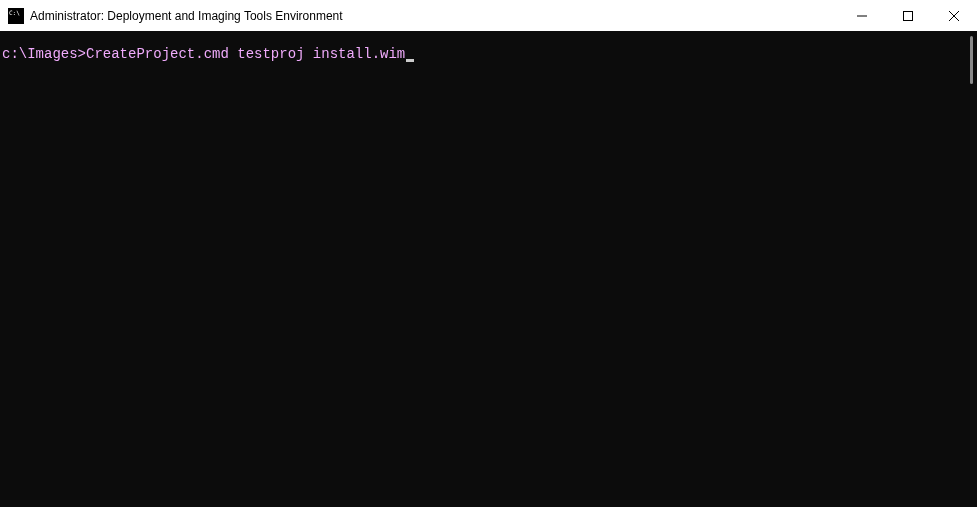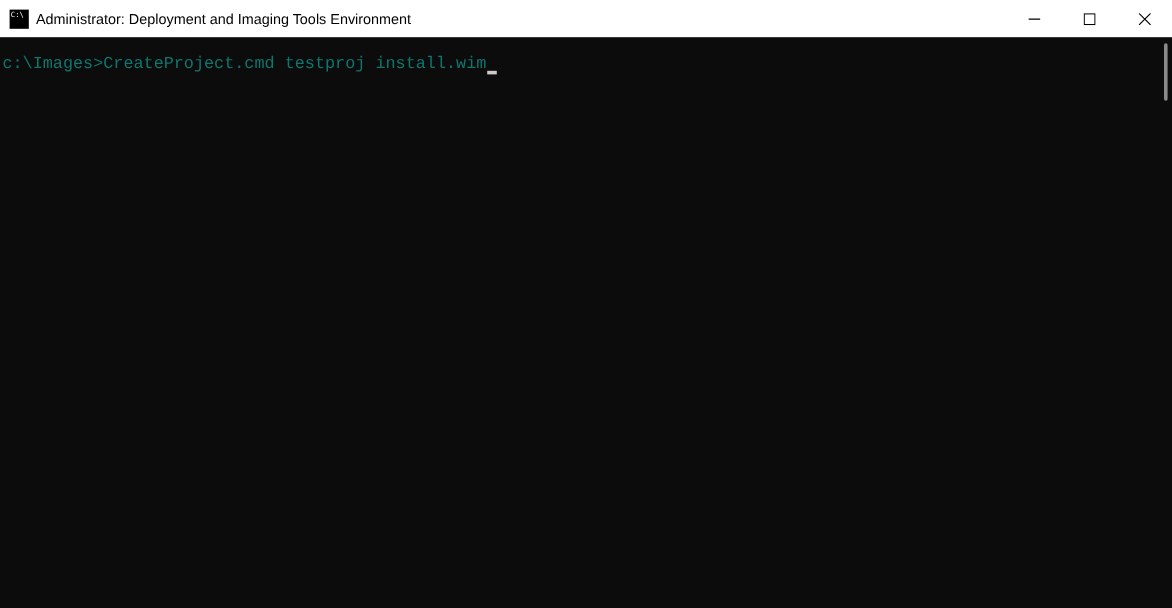--- a/index.html
+++ b/index.html
@@ -66,21 +66,21 @@
       width: 10px;
       height: 10px;
     }
     .terminal {
       position: absolute;
       top: 31px;
       left: 0;
       right: 0;
       bottom: 0;
       background: #0c0c0c;
-      color: #0f766e;
+      color: #f0abfc;
       font-family: Consolas, "Courier New", monospace;
       font-size: 14px;
       padding: 14px 0 0 2px;
       line-height: 1.3;
       white-space: pre;
     }
     .terminal-line {
       display: inline;
     }
     .cursor {

